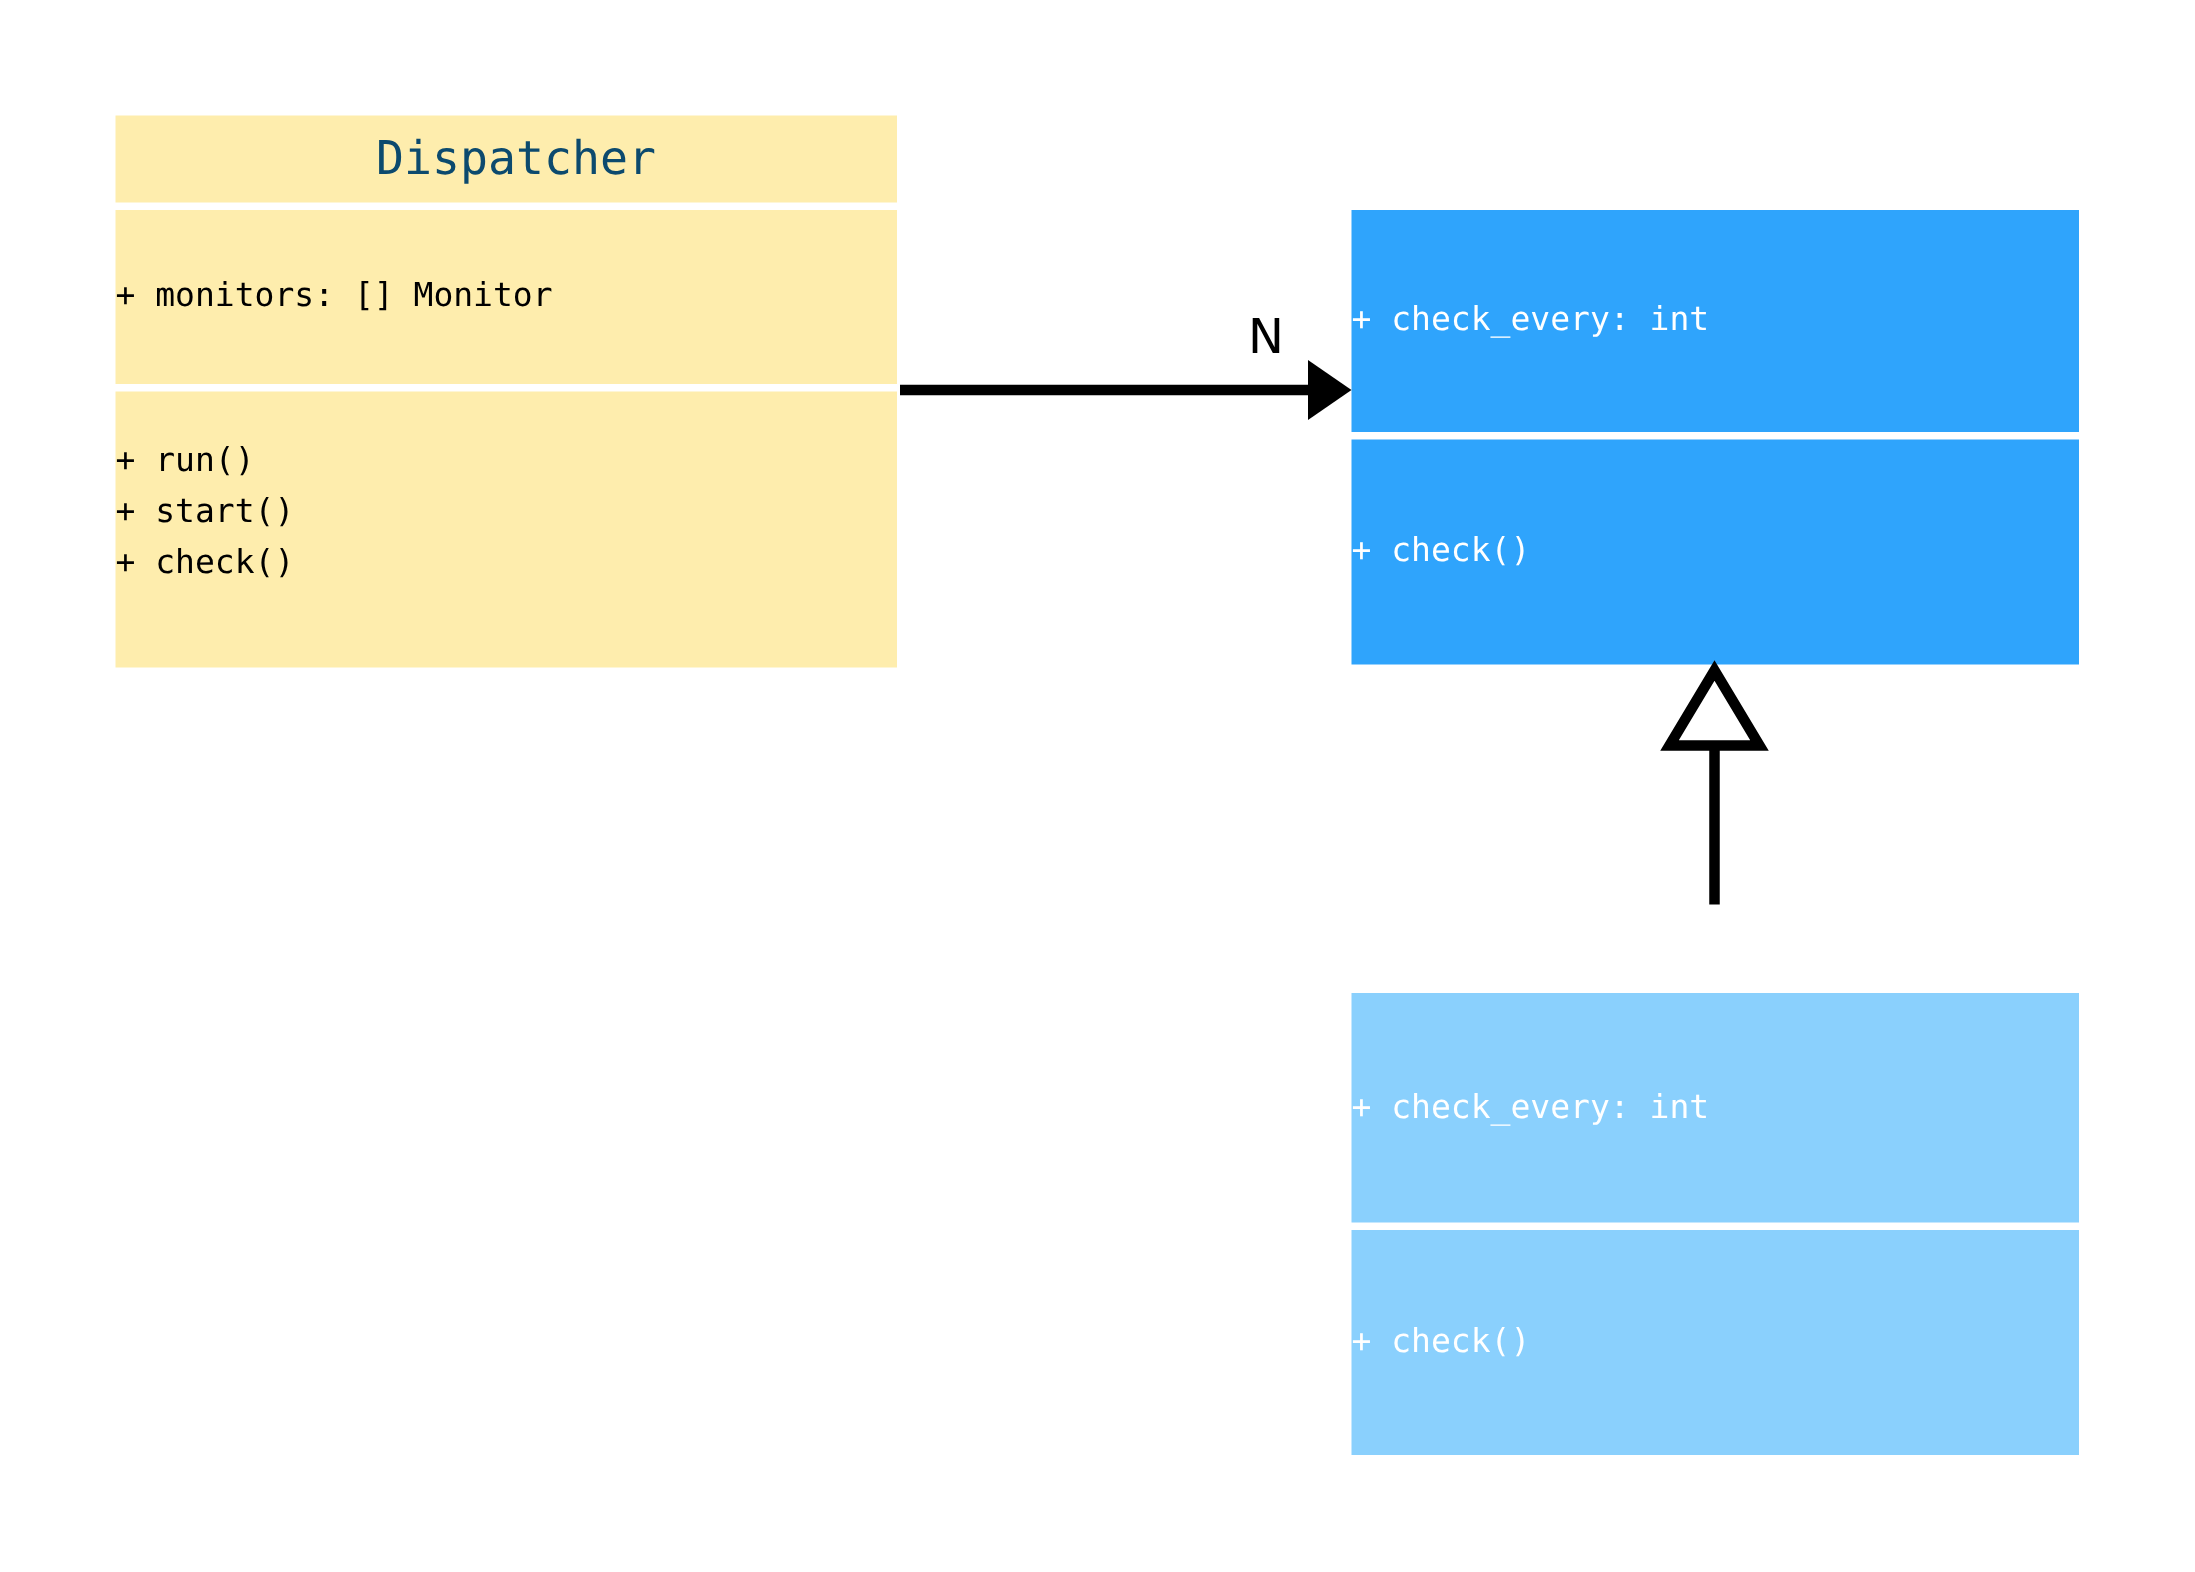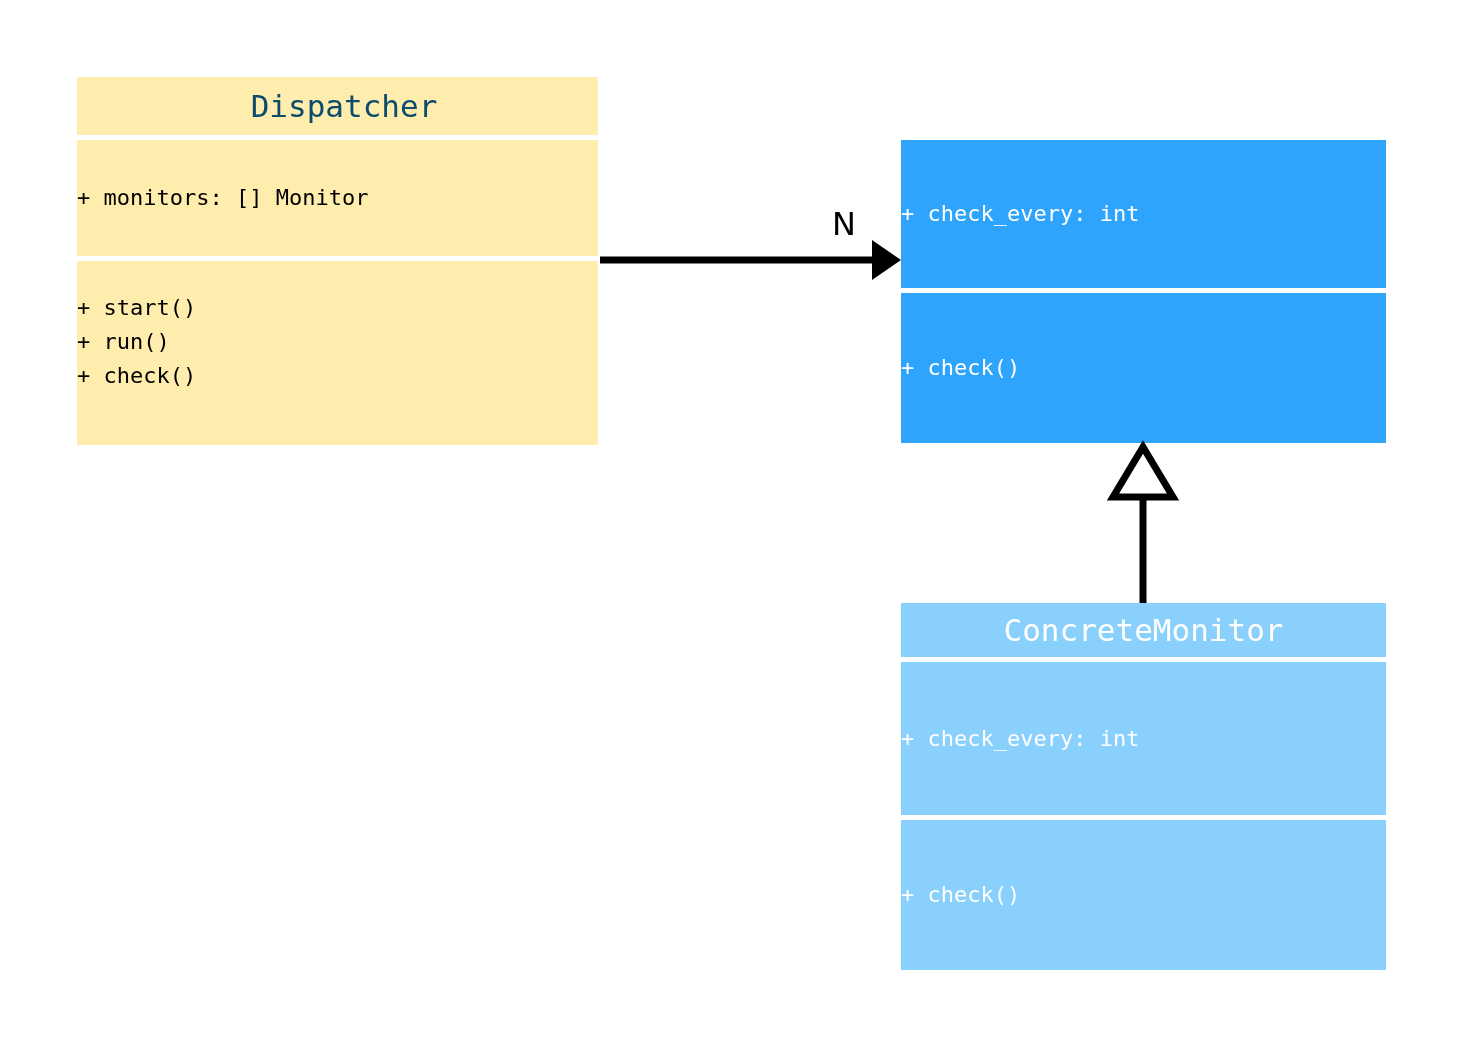--- a/index.html
+++ b/index.html
@@ -93,43 +93,40 @@
 
     <div class="uml-compartment uml-header" style="top: 0px; height: 58px; background: rgb(254, 237, 173); color: #0c4a6e; font-style: normal; padding-left: 13px;">
       <span>Dispatcher</span>
     </div>
 
     <div class="uml-compartment uml-body" style="top: 63px; height: 116px; background: rgb(254, 237, 173); color: rgb(0, 0, 0);">
       <span class="row">+ monitors: [] Monitor</span>
     </div>
 
     <div class="uml-compartment uml-body" style="top: 184px; height: 184px; justify-content: flex-start; padding-top: 30px; background: rgb(254, 237, 173); color: rgb(0, 0, 0);">
+      <span class="row">+ run()</span>
       <span class="row">+ start()</span>
-      <span class="row">+ run()</span>
       <span class="row">+ check()</span>
     </div>
   </div>
 
   <div class="uml-class theme-monitor" style="left:901px; top:77px; width:485px; height:366px;">
 
 
     <div class="uml-compartment uml-body" style="top: 63px; height: 148px; background: rgb(47, 164, 252); color: rgb(255, 255, 255);">
       <span class="row">+ check_every: int</span>
     </div>
 
     <div class="uml-compartment uml-body" style="top: 216px; height: 150px; background: rgb(47, 164, 252); color: rgb(255, 255, 255);">
       <span class="row">+ check()</span>
     </div>
   </div>
 
   <div class="uml-class theme-concrete" style="left:901px; top:603px; width:485px; height:367px;">
 
-    <div class="uml-compartment uml-header" style="top: 0px; height: 54px; background: rgb(138, 208, 253); color: rgb(255, 255, 255); font-style: normal;">
-      <span>ConcreteMonitor</span>
-    </div>
 
     <div class="uml-compartment uml-body" style="top: 59px; height: 153px; background: rgb(138, 208, 253); color: rgb(255, 255, 255);">
       <span class="row">+ check_every: int</span>
     </div>
 
     <div class="uml-compartment uml-body" style="top: 217px; height: 150px; background: rgb(138, 208, 253); color: rgb(255, 255, 255);">
       <span class="row">+ check()</span>
     </div>
   </div>
 

